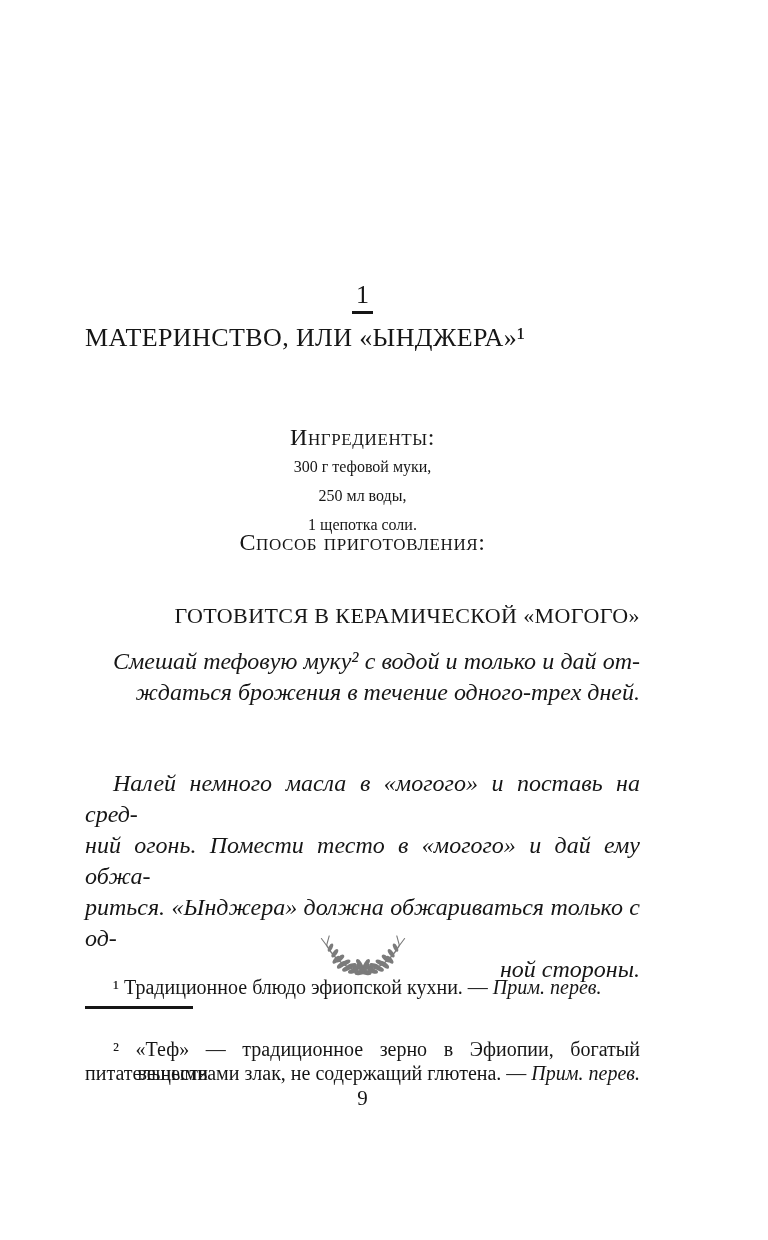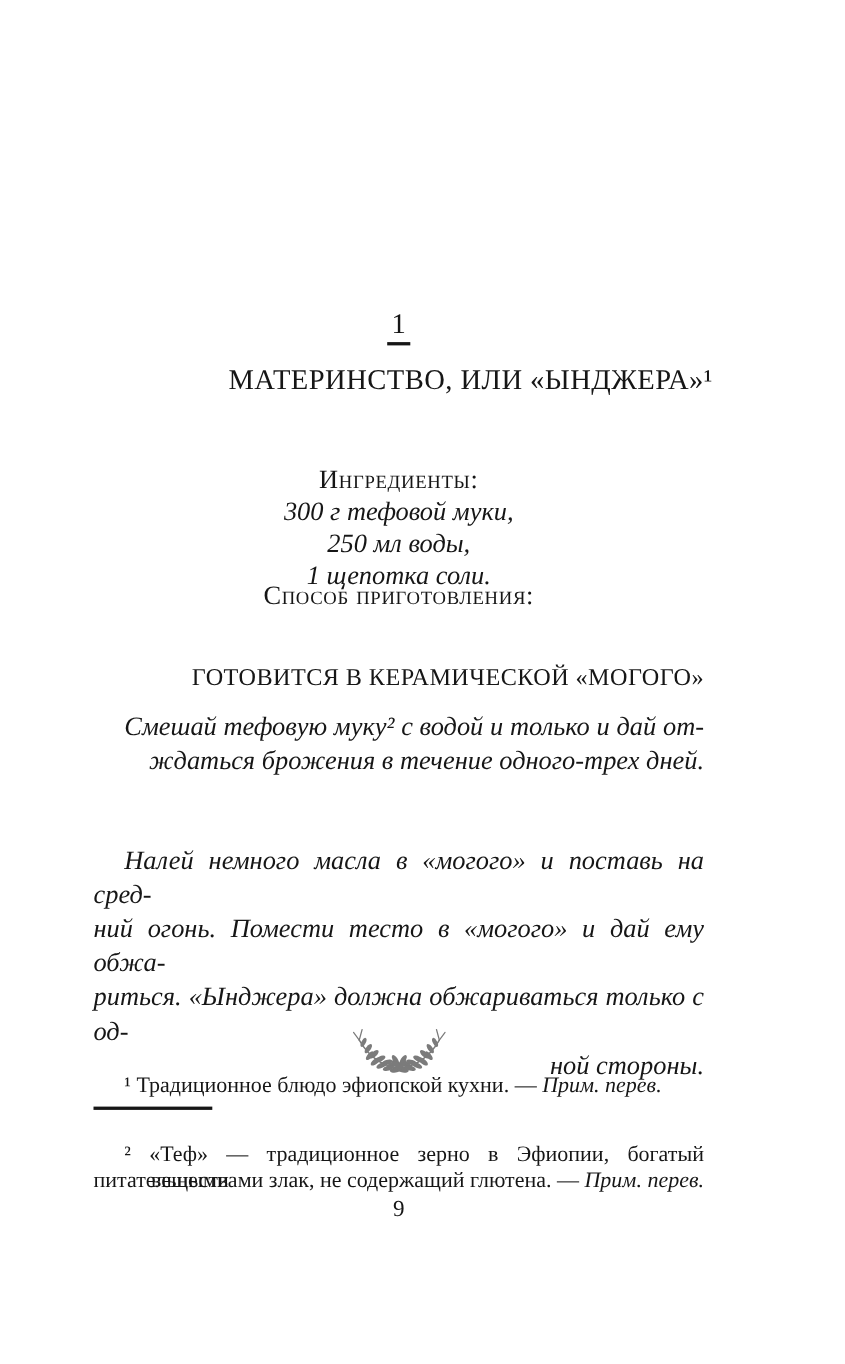--- a/index.html
+++ b/index.html
@@ -17,41 +17,40 @@
 
   .chapter-num-row { top: 279px; text-align: center; font-size: 26px; line-height: 32px; }
   .chapter-num {
     display: inline-block;
     border-bottom: 3px solid #161616;
     padding: 0 4px 0 4px;
   }
 
   .title {
     top: 322px;
-    text-align: right;
+    text-align: left;
     font-size: 26px;
     line-height: 32px;
     font-weight: 400;
     letter-spacing: 0.4px;
-    margin: 8px;
+    margin: 0;
   }
 
   .smallcaps {
     font-variant: small-caps;
     letter-spacing: 0.6px;
     font-size: 24px;
     text-align: center;
   }
   .ing-heading { top: 424px; }
 
   .ing-lines {
     top: 452px;
     text-align: center;
-    font-style: italic;
-    font-size: 24px;
+    font-size: 16px;
     line-height: 29px;
   }
 
   .method-heading { top: 529px; }
 
   .vessel-heading {
     top: 603px;
     text-align: right;
     font-size: 22px;
     letter-spacing: 0.4px;

